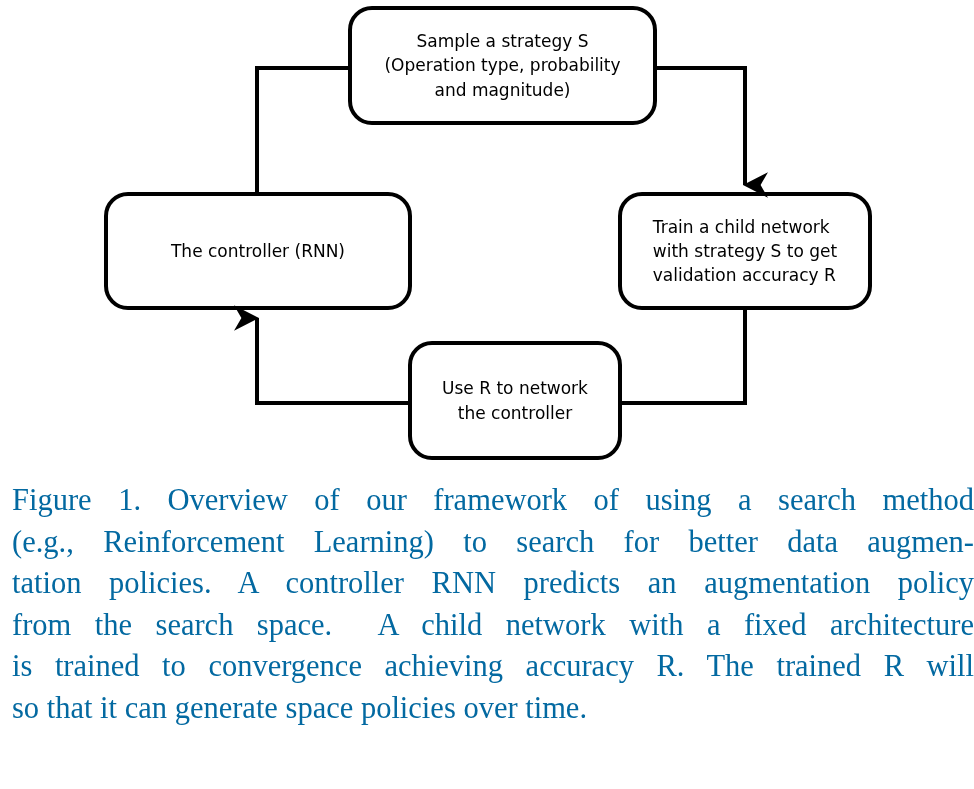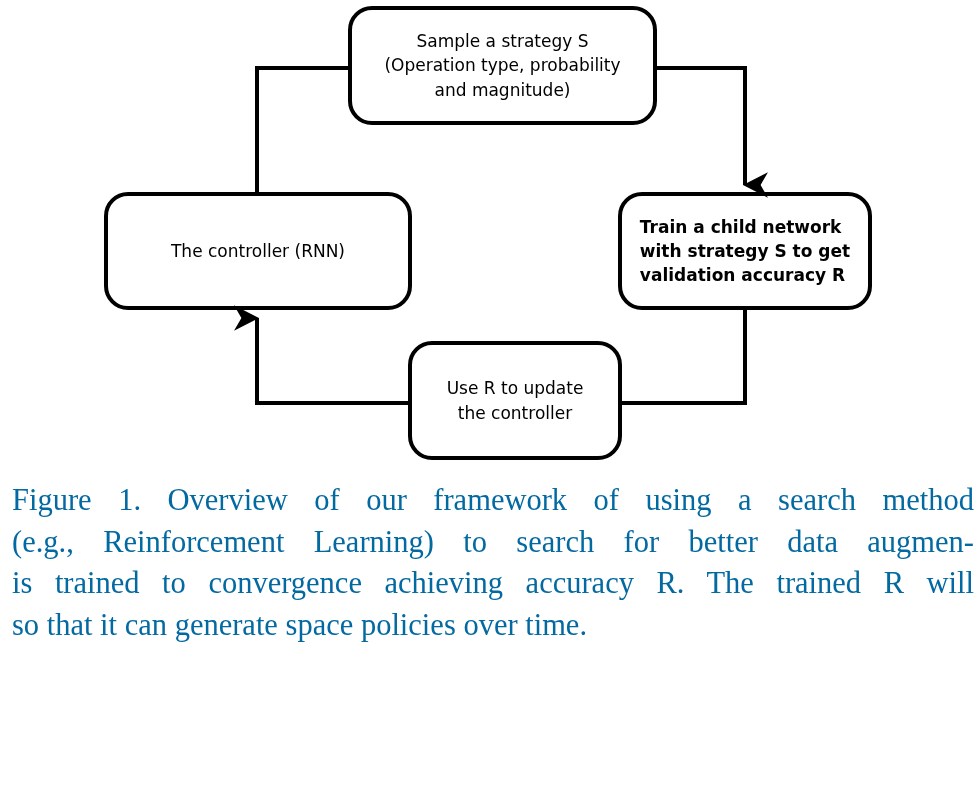--- a/index.html
+++ b/index.html
@@ -112,33 +112,35 @@
     <div class="node-box" style="left:348px; top:6px; width:309px; height:119px;justify-content:center;">
       <span class="node-text">Sample a strategy S
 (Operation type, probability
 and magnitude)</span>
     </div>
 
     <div class="node-box" style="left:104px; top:192px; width:308px; height:118px;">
       <span class="node-text">The controller (RNN)</span>
     </div>
 
-    <div class="node-box" style="left:618px; top:192px; width:254px; height:118px;font-weight:bold;">
+    <div class="node-box" style="left:618px; top:192px; width:254px; height:118px;">
       <span class="node-text left-align">Train a child network
 with strategy S to get
 validation accuracy R</span>
     </div>
 
     <div class="node-box" style="left:408px; top:341px; width:214px; height:119px;">
-      <span class="node-text">Use R to update
+      <span class="node-text">Use R to network
 the controller</span>
     </div>
 
   </div>
 
   <div id="caption">
       <div style="text-align: justify; text-align-last: justify; white-space: pre-wrap;">Figure 1. Overview of our framework of using a search method</div>
       <div style="text-align: justify; text-align-last: justify; white-space: pre-wrap;">(e.g., Reinforcement Learning) to search for better data augmen-</div>
+      <div style="text-align: justify; text-align-last: justify; white-space: pre-wrap;">tation policies. A controller RNN predicts an augmentation policy</div>
+      <div style="text-align: justify; text-align-last: justify; white-space: pre-wrap;">from the search space.  A child network with a fixed architecture</div>
       <div style="text-align: justify; text-align-last: justify; white-space: pre-wrap;">is trained to convergence achieving accuracy R. The trained R will</div>
       <div class="last-line" style="text-align: left; white-space: pre-wrap;">so that it can generate space policies over time.</div>
     </div>
 
 </div>
 
 </body></html>

